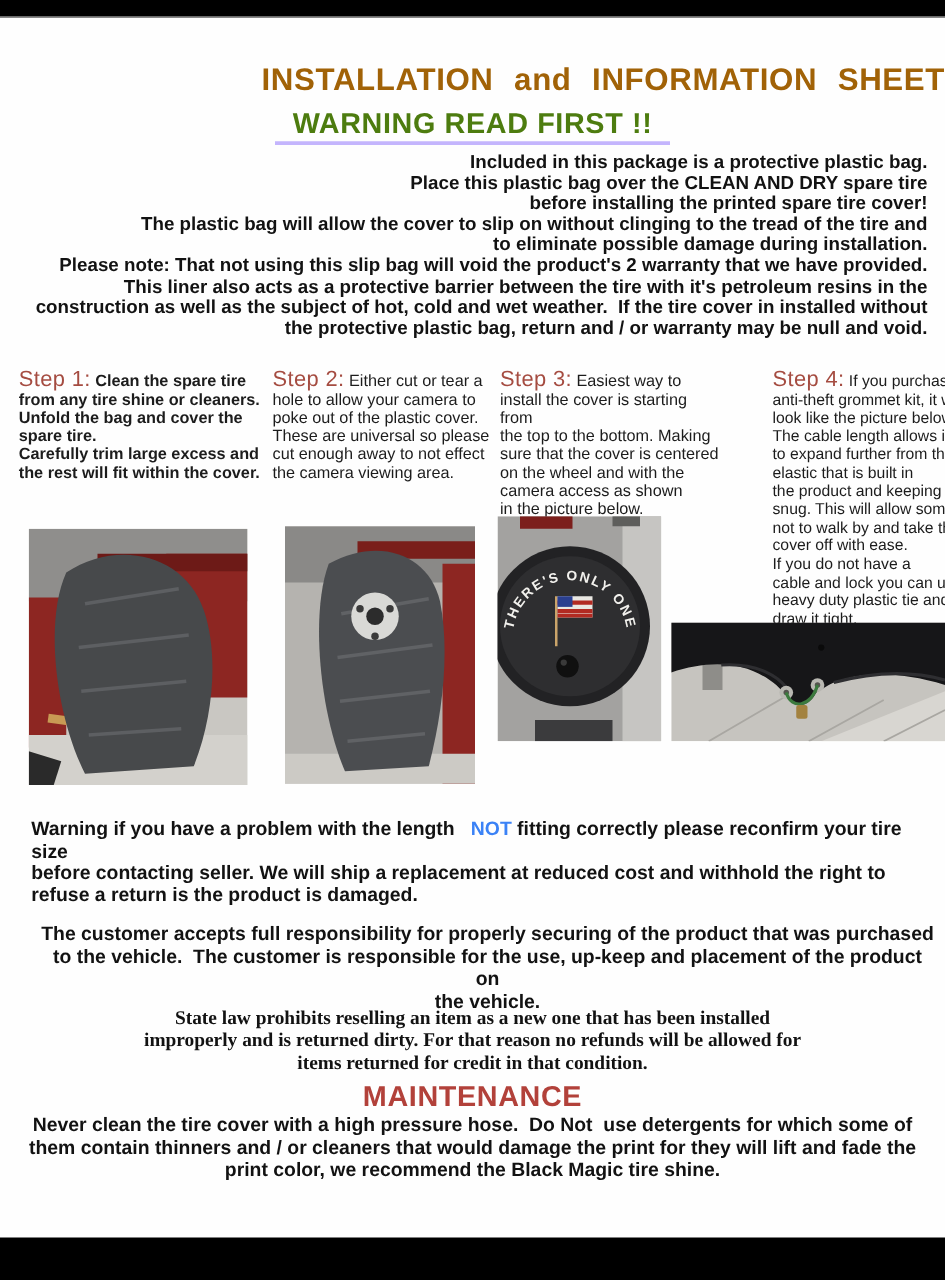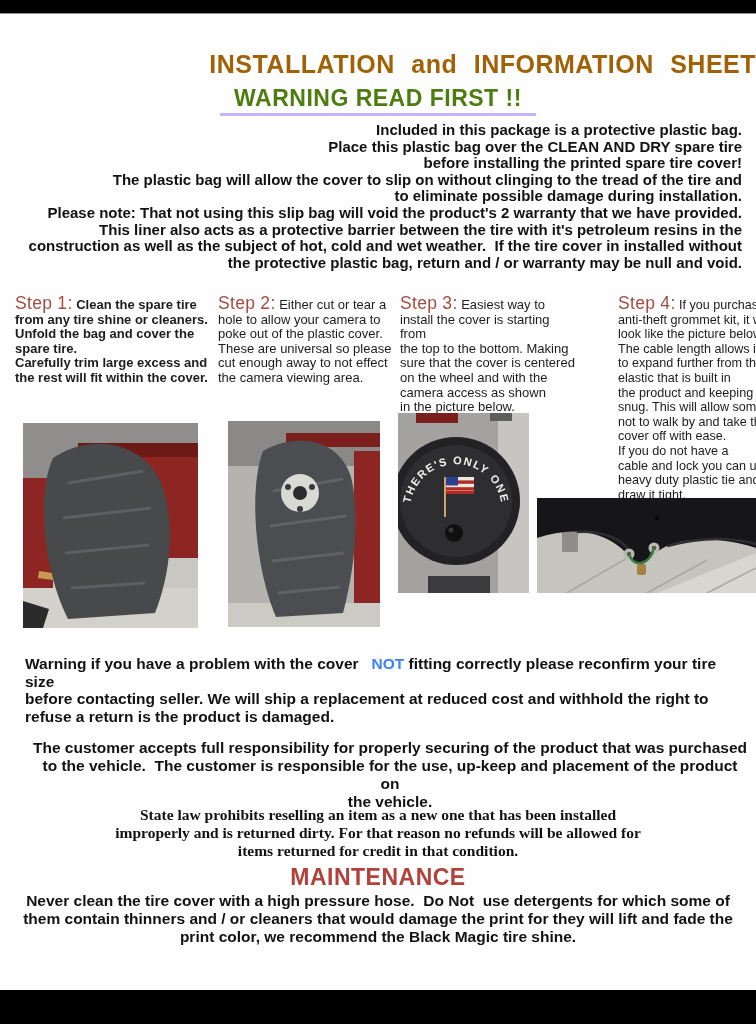--- a/index.html
+++ b/index.html
@@ -194,21 +194,21 @@
     <path d="M40,34 C70,32 86,44 92,52 M130,48 C160,40 190,38 219,46" stroke="#2e2e31" stroke-width="2.5" fill="none"></path>
     <circle cx="92" cy="56" r="5.5" fill="#b9b8b2"></circle>
     <circle cx="92" cy="56" r="2.2" fill="#55544f"></circle>
     <circle cx="117" cy="50" r="5.5" fill="#b9b8b2"></circle>
     <circle cx="117" cy="50" r="2.2" fill="#55544f"></circle>
     <path d="M92,56 C96,70 112,68 117,50" stroke="#3c7a3e" stroke-width="2.5" fill="none"></path>
     <rect x="100" y="66" width="9" height="11" rx="2" fill="#a3823f"></rect>
     <circle cx="120" cy="20" r="2.5" fill="#0a0a0a"></circle>
   </svg>
 
-  <div class="abs warning-note"><span>Warning if you have a problem with the cover   </span><span class="hot">NOT</span><span> fitting correctly please reconfirm your tire size
+  <div class="abs warning-note"><span>Warning if you have a problem with the length   </span><span class="hot">NOT</span><span> fitting correctly please reconfirm your tire size
 before contacting seller. We will ship a replacement at reduced cost and withhold the right to
 refuse a return is the product is damaged.</span></div>
 
   <div class="abs body-para liability-para">The customer accepts full responsibility for properly securing of the product that was purchased
 to the vehicle.  The customer is responsible for the use, up-keep and placement of the product on
 the vehicle.</div>
 
   <div class="abs body-para resale-para">State law prohibits reselling an item as a new one that has been installed
 improperly and is returned dirty. For that reason no refunds will be allowed for
 items returned for credit in that condition.</div>

